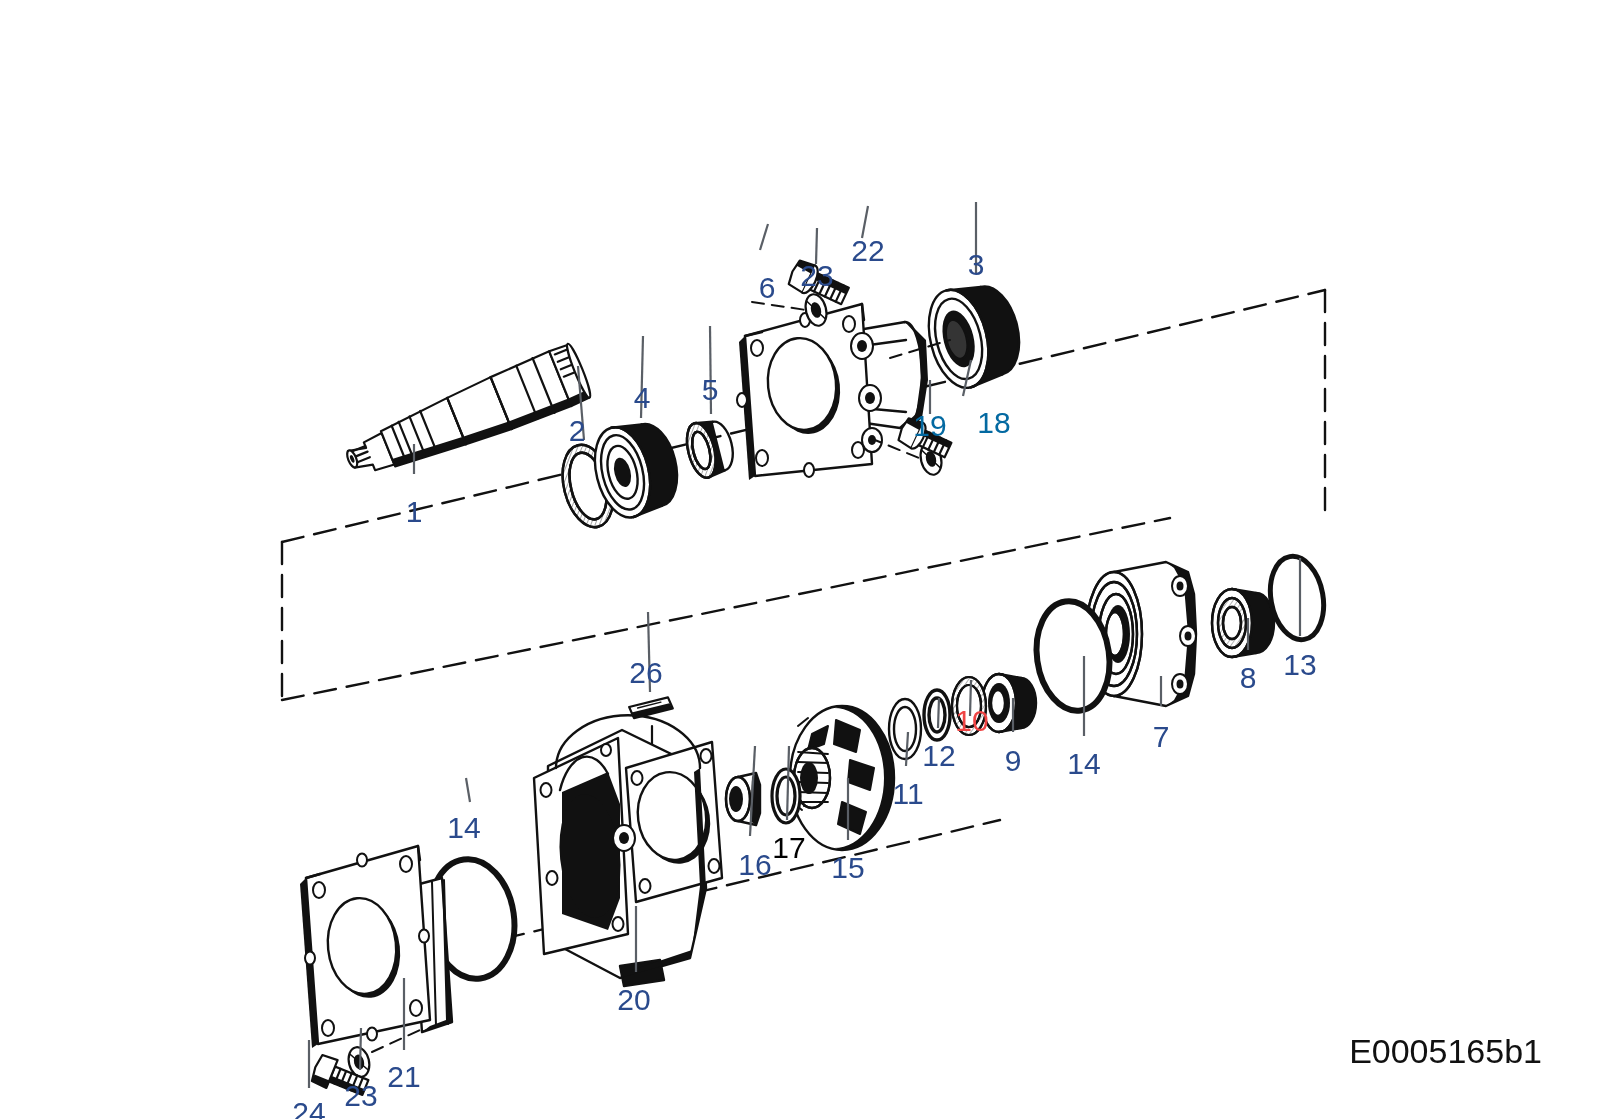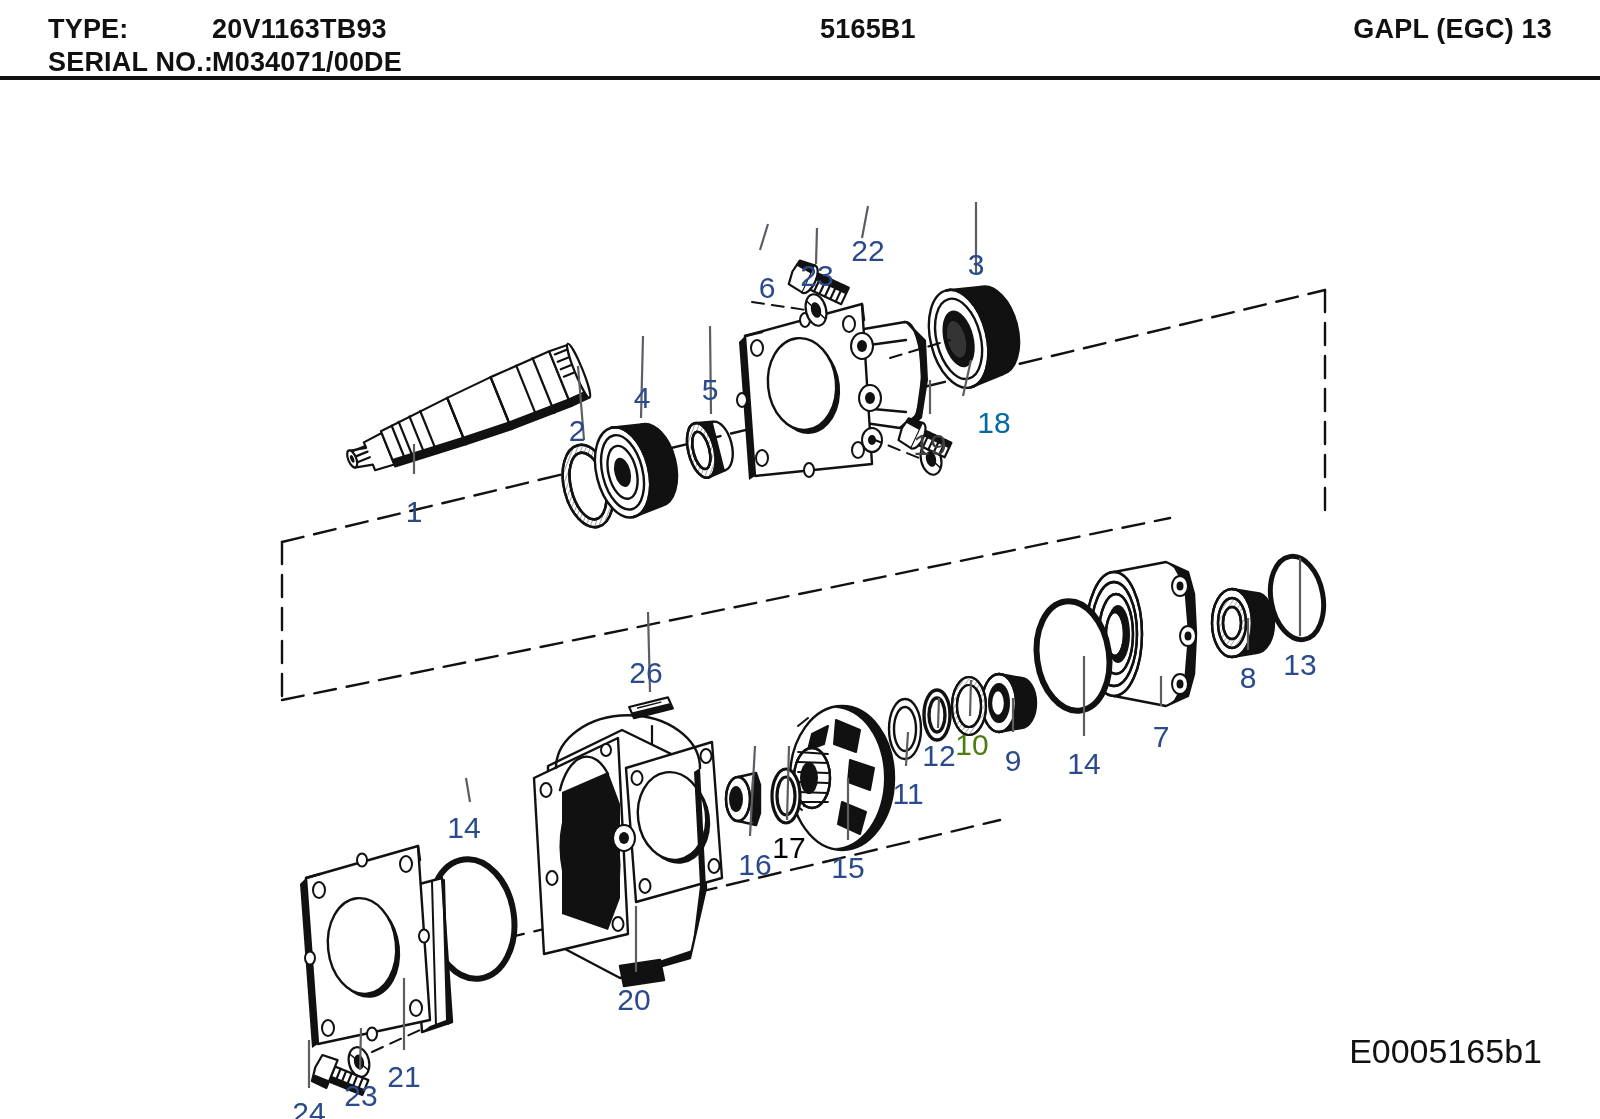--- a/index.html
+++ b/index.html
@@ -80,29 +80,20 @@
     font-size: 34px;
     color: #111111;
     white-space: nowrap;
   }
 </style>
 </head>
 <body>
 
 <div id="page">
 
-  <div id="header">
-    <div class="hdr-label" id="hdr-type-label">TYPE:</div>
-    <div class="hdr-label" id="hdr-type-value">20V1163TB93</div>
-    <div class="hdr-label" id="hdr-serial-label">SERIAL NO.:</div>
-    <div class="hdr-label" id="hdr-serial-value">M034071/00DE</div>
-    <div class="hdr-label" id="hdr-center">5165B1</div>
-    <div class="hdr-label" id="hdr-right">GAPL (EGC)  13</div>
-    <div id="header-rule"></div>
-  </div>
 
   <div id="drawing">
     <svg width="1600" height="1041" viewBox="0 0 1600 1041" xmlns="http://www.w3.org/2000/svg">
 
       <defs>
 
         <pattern id="hatch" width="6" height="6" patternUnits="userSpaceOnUse" patternTransform="rotate(35)">
           <line x1="0" y1="0" x2="0" y2="6" stroke="#111" stroke-width="1.1"></line>
         </pattern>
         <pattern id="hatchFine" width="4" height="4" patternUnits="userSpaceOnUse" patternTransform="rotate(35)">
@@ -568,30 +559,30 @@
   <div id="callout-layer">
       <div class="callout" style="left: 414px; top: 512px; color: rgb(42, 74, 140);">1</div>
       <div class="callout" style="left: 577px; top: 431px; color: rgb(42, 74, 140);">2</div>
       <div class="callout" style="left: 976px; top: 265px; color: rgb(42, 74, 140);">3</div>
       <div class="callout" style="left: 642px; top: 398px; color: rgb(42, 74, 140);">4</div>
       <div class="callout" style="left: 710px; top: 390px; color: rgb(42, 74, 140);">5</div>
       <div class="callout" style="left: 767px; top: 288px; color: rgb(42, 74, 140);">6</div>
       <div class="callout" style="left: 1161px; top: 737px; color: rgb(42, 74, 140);">7</div>
       <div class="callout" style="left: 1248px; top: 678px; color: rgb(42, 74, 140);">8</div>
       <div class="callout" style="left: 1013px; top: 761px; color: rgb(42, 74, 140);">9</div>
-      <div class="callout" style="left: 972px; top: 745px; color: #4d7c0f;">10</div>
+      <div class="callout" style="left: 972px; top: 721px; color: #ef4444;">10</div>
       <div class="callout" style="left: 908px; top: 794px; color: rgb(42, 74, 140);">11</div>
       <div class="callout" style="left: 939px; top: 756px; color: rgb(42, 74, 140);">12</div>
       <div class="callout" style="left: 1300px; top: 665px; color: rgb(42, 74, 140);">13</div>
       <div class="callout" style="left: 1084px; top: 764px; color: rgb(42, 74, 140);">14</div>
       <div class="callout" style="left: 848px; top: 868px; color: rgb(42, 74, 140);">15</div>
       <div class="callout" style="left: 755px; top: 865px; color: rgb(42, 74, 140);">16</div>
       <div class="callout" style="left: 789px; top: 848px; color: #000000;">17</div>
       <div class="callout" style="left: 971px; top: 423px; color: #0369a1; margin-left: 23px;">18</div>
-      <div class="callout" style="left: 930px; top: 445px; color: #404040;">19</div>
+      <div class="callout" style="left: 930px; top: 426px; color: #0369a1;">19</div>
       <div class="callout" style="left: 634px; top: 1000px; color: rgb(42, 74, 140);">20</div>
       <div class="callout" style="left: 404px; top: 1077px; color: rgb(42, 74, 140); text-align: center;">21</div>
       <div class="callout" style="left: 868px; top: 251px; color: rgb(42, 74, 140);">22</div>
       <div class="callout" style="left: 817px; top: 276px; color: rgb(42, 74, 140);">23</div>
       <div class="callout" style="left: 309px; top: 1113px; color: rgb(42, 74, 140);">24</div>
       <div class="callout" style="left: 361px; top: 1096px; color: rgb(42, 74, 140);">23</div>
       <div class="callout" style="left: 646px; top: 673px; color: rgb(42, 74, 140);">26</div>
       <div class="callout" style="left: 464px; top: 828px; color: rgb(42, 74, 140);">14</div>
     </div>
 

